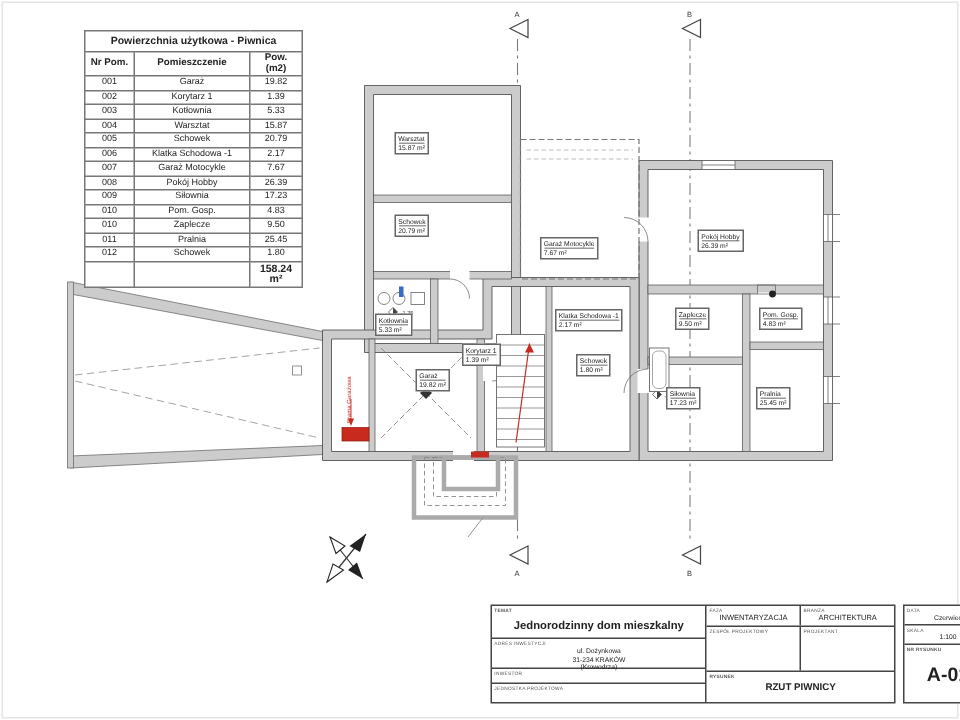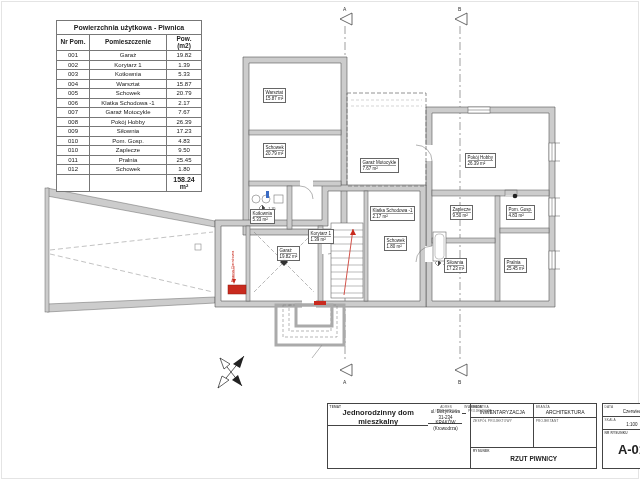--- a/index.html
+++ b/index.html
@@ -23,21 +23,21 @@
           font-size:4.5px;line-height:1.2;padding:0.5px 1.5px;white-space:nowrap;color:#222;}
   .rlabel .rl-name{display:block;border-bottom:0.5px solid #999;}
   .rlabel .rl-area{display:block;}
 
   .red-vtext{position:absolute;left:230px;top:282px;font-size:4px;color:#c92a1e;
              transform:rotate(-90deg);transform-origin:0 0;white-space:nowrap;}
 
   
   .tblock{position:absolute;left:327px;top:403px;display:flex;font-size:4px;}
   .tb-main{width:268px;border:1px solid #444;display:flex;background:#fff;}
-  .tb-colA{width:143px;border-right:1px solid #444;display:flex;flex-direction:row;}
+  .tb-colA{width:143px;border-right:1px solid #444;display:flex;flex-direction:column;}
   .tb-colB{width:125px;display:flex;flex-direction:column;}
   .tb-cell{position:relative;border-bottom:1px solid #444;padding:5px 2px 1px 2px;box-sizing:border-box;}
   .tb-cell:last-child{border-bottom:none;}
   .tb-cap{position:absolute;left:1.5px;top:1px;font-size:3.2px;color:#555;letter-spacing:.2px;}
   .tb-temat{height:22px;display:flex;align-items:center;justify-content:center;
             font-weight:bold;font-size:7.5px;text-align:center;}
   .tb-adres{height:20px;text-align:center;font-size:4.5px;line-height:1.25;}
   .tb-inwestor{height:10px;}
   .tb-jedn{flex:1;}
   .tb-row{display:flex;border-bottom:1px solid #444;}

